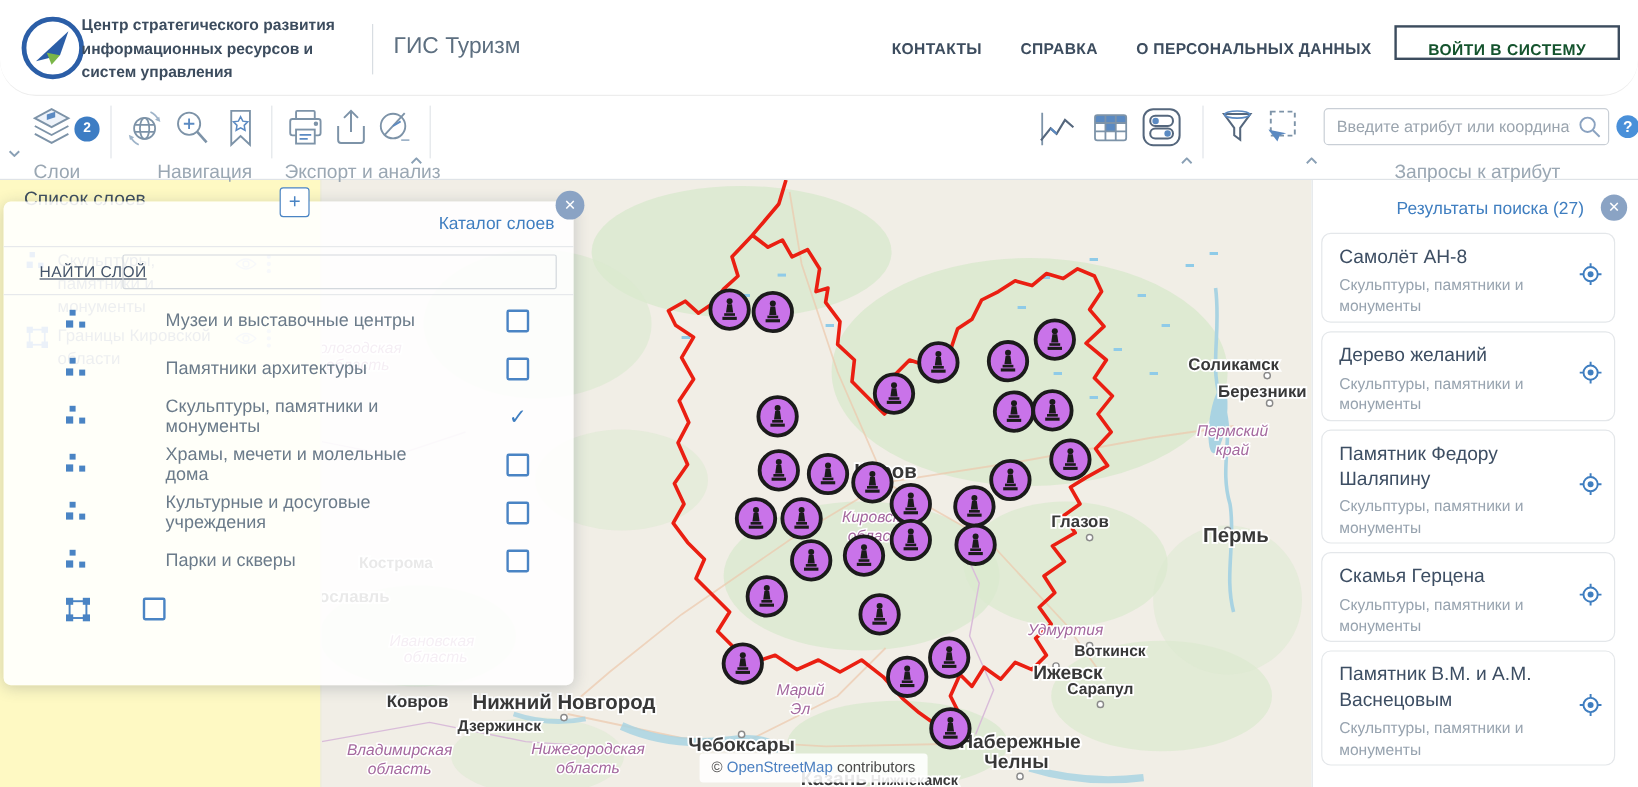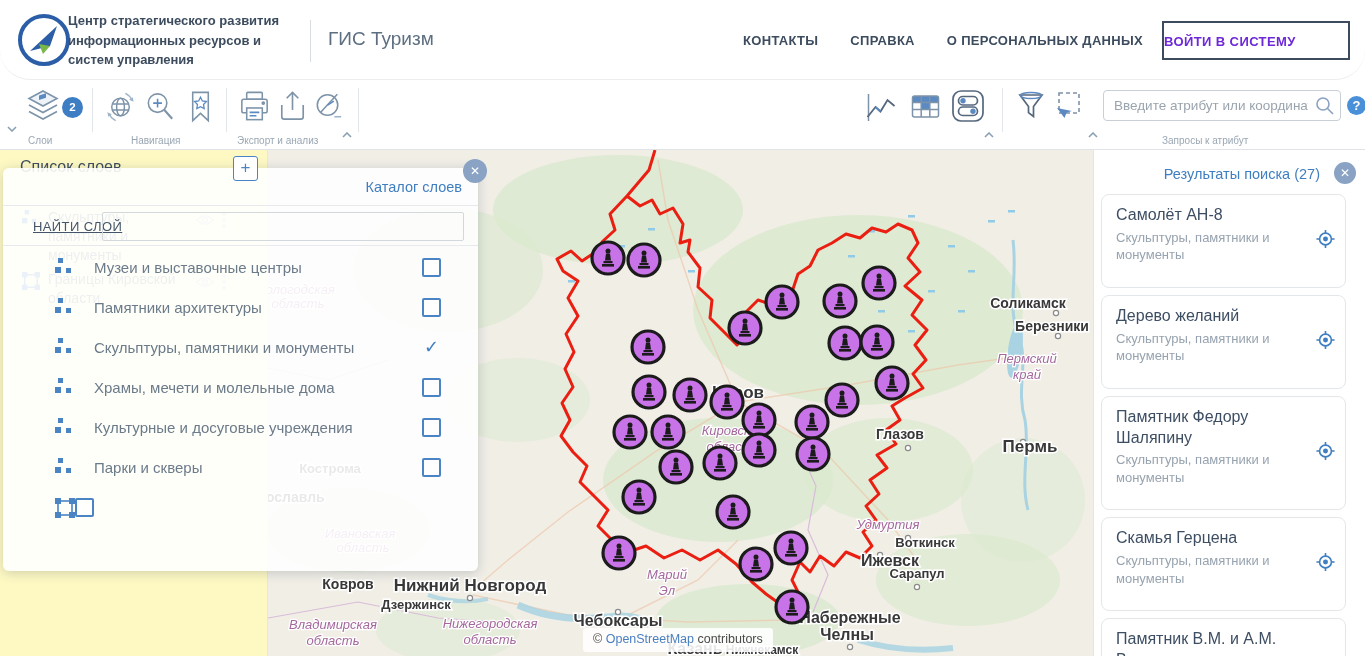--- a/index.html
+++ b/index.html
@@ -7,25 +7,25 @@
   .app { position:relative; width:1365px; height:656px; overflow:hidden; background:#fff; }
 
   
   .header { position:absolute; left:0; top:0; width:1365px; height:80px; background:#fff; border-bottom:1px solid #ededed; z-index:10;border-radius:30px; }
   .logo { position:absolute; left:17px; top:13px; }
   .org-name { position:absolute; left:68px; top:11px; font-size:13px; font-weight:700; color:#3c4c5e; line-height:1.5; }
   .hdr-divider { position:absolute; left:310px; top:20px; width:1px; height:42px; background:#d8dde2; }
   .app-title { position:absolute; left:328px; top:28px; font-size:19px; color:#5d6f80; }
   .hdr-nav { position:absolute; right:222px; top:33px; display:flex; gap:32px; }
   .hdr-nav a { font-size:13px; font-weight:600; color:#3c4c5e; text-decoration:none; letter-spacing:.3px; cursor:pointer; }
-  .login-btn { position:absolute; right:15px; top:21px; width:188px; height:39px; background:#fff; border:2px solid #3c4c5e; font-size:13px; font-weight:700; color:#6d28d9; letter-spacing:.4px; line-height:37px; cursor:pointer; }
+  .login-btn { position:absolute; right:15px; top:21px; width:188px; height:29px; background:#fff; border:2px solid #3c4c5e; font-size:13px; font-weight:700; color:#14532d; letter-spacing:.4px; text-align:center; line-height:37px; cursor:pointer; }
 
   
   .toolbar { position:absolute; left:0; top:80px; width:1365px; height:70px; background:#fff; border-bottom:1px solid #dfe3e7; z-index:9; }
-  .tb-label { position:absolute; font-size:10px; color:#9aa7b3; white-space:nowrap; }
+  .tb-label { position:absolute; font-size:16px; color:#9aa7b3; white-space:nowrap; }
   .tb-div { position:absolute; top:8px; width:1px; height:44px; background:#e2e5e9; }
   .tb-icon { display:inline-block; }
   .badge { position:absolute; width:21px; height:21px; border-radius:50%; background:#3d7dc4; color:#fff; font-size:11.5px; font-weight:700; text-align:center; line-height:21px; }
   .chev { position:absolute; }
   .search-box { position:absolute; left:1103px; top:10px; width:238px; height:31px; }
   .search-box input { width:100%; height:100%; border:1px solid #c9cfd6; border-radius:4px; padding:0 32px 0 10px; font-size:13.5px; color:#333; font-family:inherit; }
   .search-box input::placeholder { color:#9aa4ae; }
   .search-glyph { position:absolute; right:6px; top:5px; }
   .help-btn { position:absolute; left:1347px; top:16px; width:19px; height:19px; border-radius:50%; background:#4a90d9; color:#fff; font-size:13px; font-weight:700; text-align:center; line-height:19px; cursor:pointer; }
 
@@ -51,32 +51,32 @@
 
   
   .catalog { position:absolute; left:3px; top:18px; width:475px; height:403px; background:rgba(255,255,255,.89); border-radius:6px; box-shadow:0 2px 12px rgba(40,60,80,.22); z-index:5; }
   .close-circle { position:absolute; width:24px; height:24px; border-radius:50%; background:#8aa3c4; color:#fff; font-size:12px; text-align:center; line-height:24px; cursor:pointer; }
   .catalog .close-circle { right:-9px; top:-9px; }
   .cat-link { position:absolute; right:16px; top:11px; font-size:14.5px; color:#3f7ec0; cursor:pointer; }
   .cat-search { position:absolute; left:0; top:37px; width:100%; height:41px; border-top:1px solid #e7e9ec; border-bottom:1px solid #e7e9ec; }
   .cat-search-label { position:absolute; left:30px; top:13px; font-size:13px; color:#44546a; letter-spacing:.4px;text-decoration:underline; }
   .cat-search-input { position:absolute; left:99px; top:6px; width:362px; height:29px; border:1px solid #d3d8dd; border-radius:2px; background:transparent; padding:0 8px; font-size:13px; font-family:inherit; }
   .cat-rows { position:absolute; left:0; top:79px; width:100%; }
-  .cat-row { position:relative; height:40px; display:flex; align-items:center; cursor:pointer; }
+  .cat-row { position:relative; height:40px; display:flex; align-items:center; cursor:pointer;gap:44px; }
   .lyr-ic { flex:0 0 20px; margin-left:52px; height:18px; }
   .layer-label { margin-left:19px; font-size:15px; color:#6b7b8a; flex:1; }
   .cbx { width:19px; height:19px; border:2px solid #4a84c4; border-radius:2px; margin-right:37px; background:rgba(255,255,255,.6); cursor:pointer; }
   .chk { margin-right:39px; color:#3f7ec0; font-size:18px; font-weight:700; cursor:pointer; }
 
   
   .right-panel { position:absolute; left:1093px; top:0; width:272px; height:506px; background:#fff; border-left:1px solid #e2e5e9; overflow:hidden; }
   .rp-title { position:absolute; right:45px; top:16px; font-size:14.5px; color:#3f7ec0; }
   .right-panel .close-circle { right:9px; top:12px; width:22px; height:22px; line-height:22px; }
   .cards { position:absolute; left:7px; top:44px; width:252px; }
-  .card { position:relative; width:245px; border:1px solid #e4e7ea; border-radius:8px; background:#fff; padding:10px 36px 23px 14px; margin-bottom:7px; cursor:pointer; }
+  .card { position:relative; width:245px; border:1px solid #e4e7ea; border-radius:8px; background:#fff; padding:10px 36px 4px 14px; margin-bottom:7px; cursor:pointer; }
   .card-title { font-size:16px; color:#3d4e63; line-height:1.3; }
   .card-sub { font-size:13px; color:#97a3af; line-height:1.35; margin-top:3px; }
   .locate { position:absolute; right:9px; top:50%; transform:translateY(-50%); cursor:pointer; }
 </style>
 </head>
 <body>
 
 <div class="app">
 
   <header class="header">

